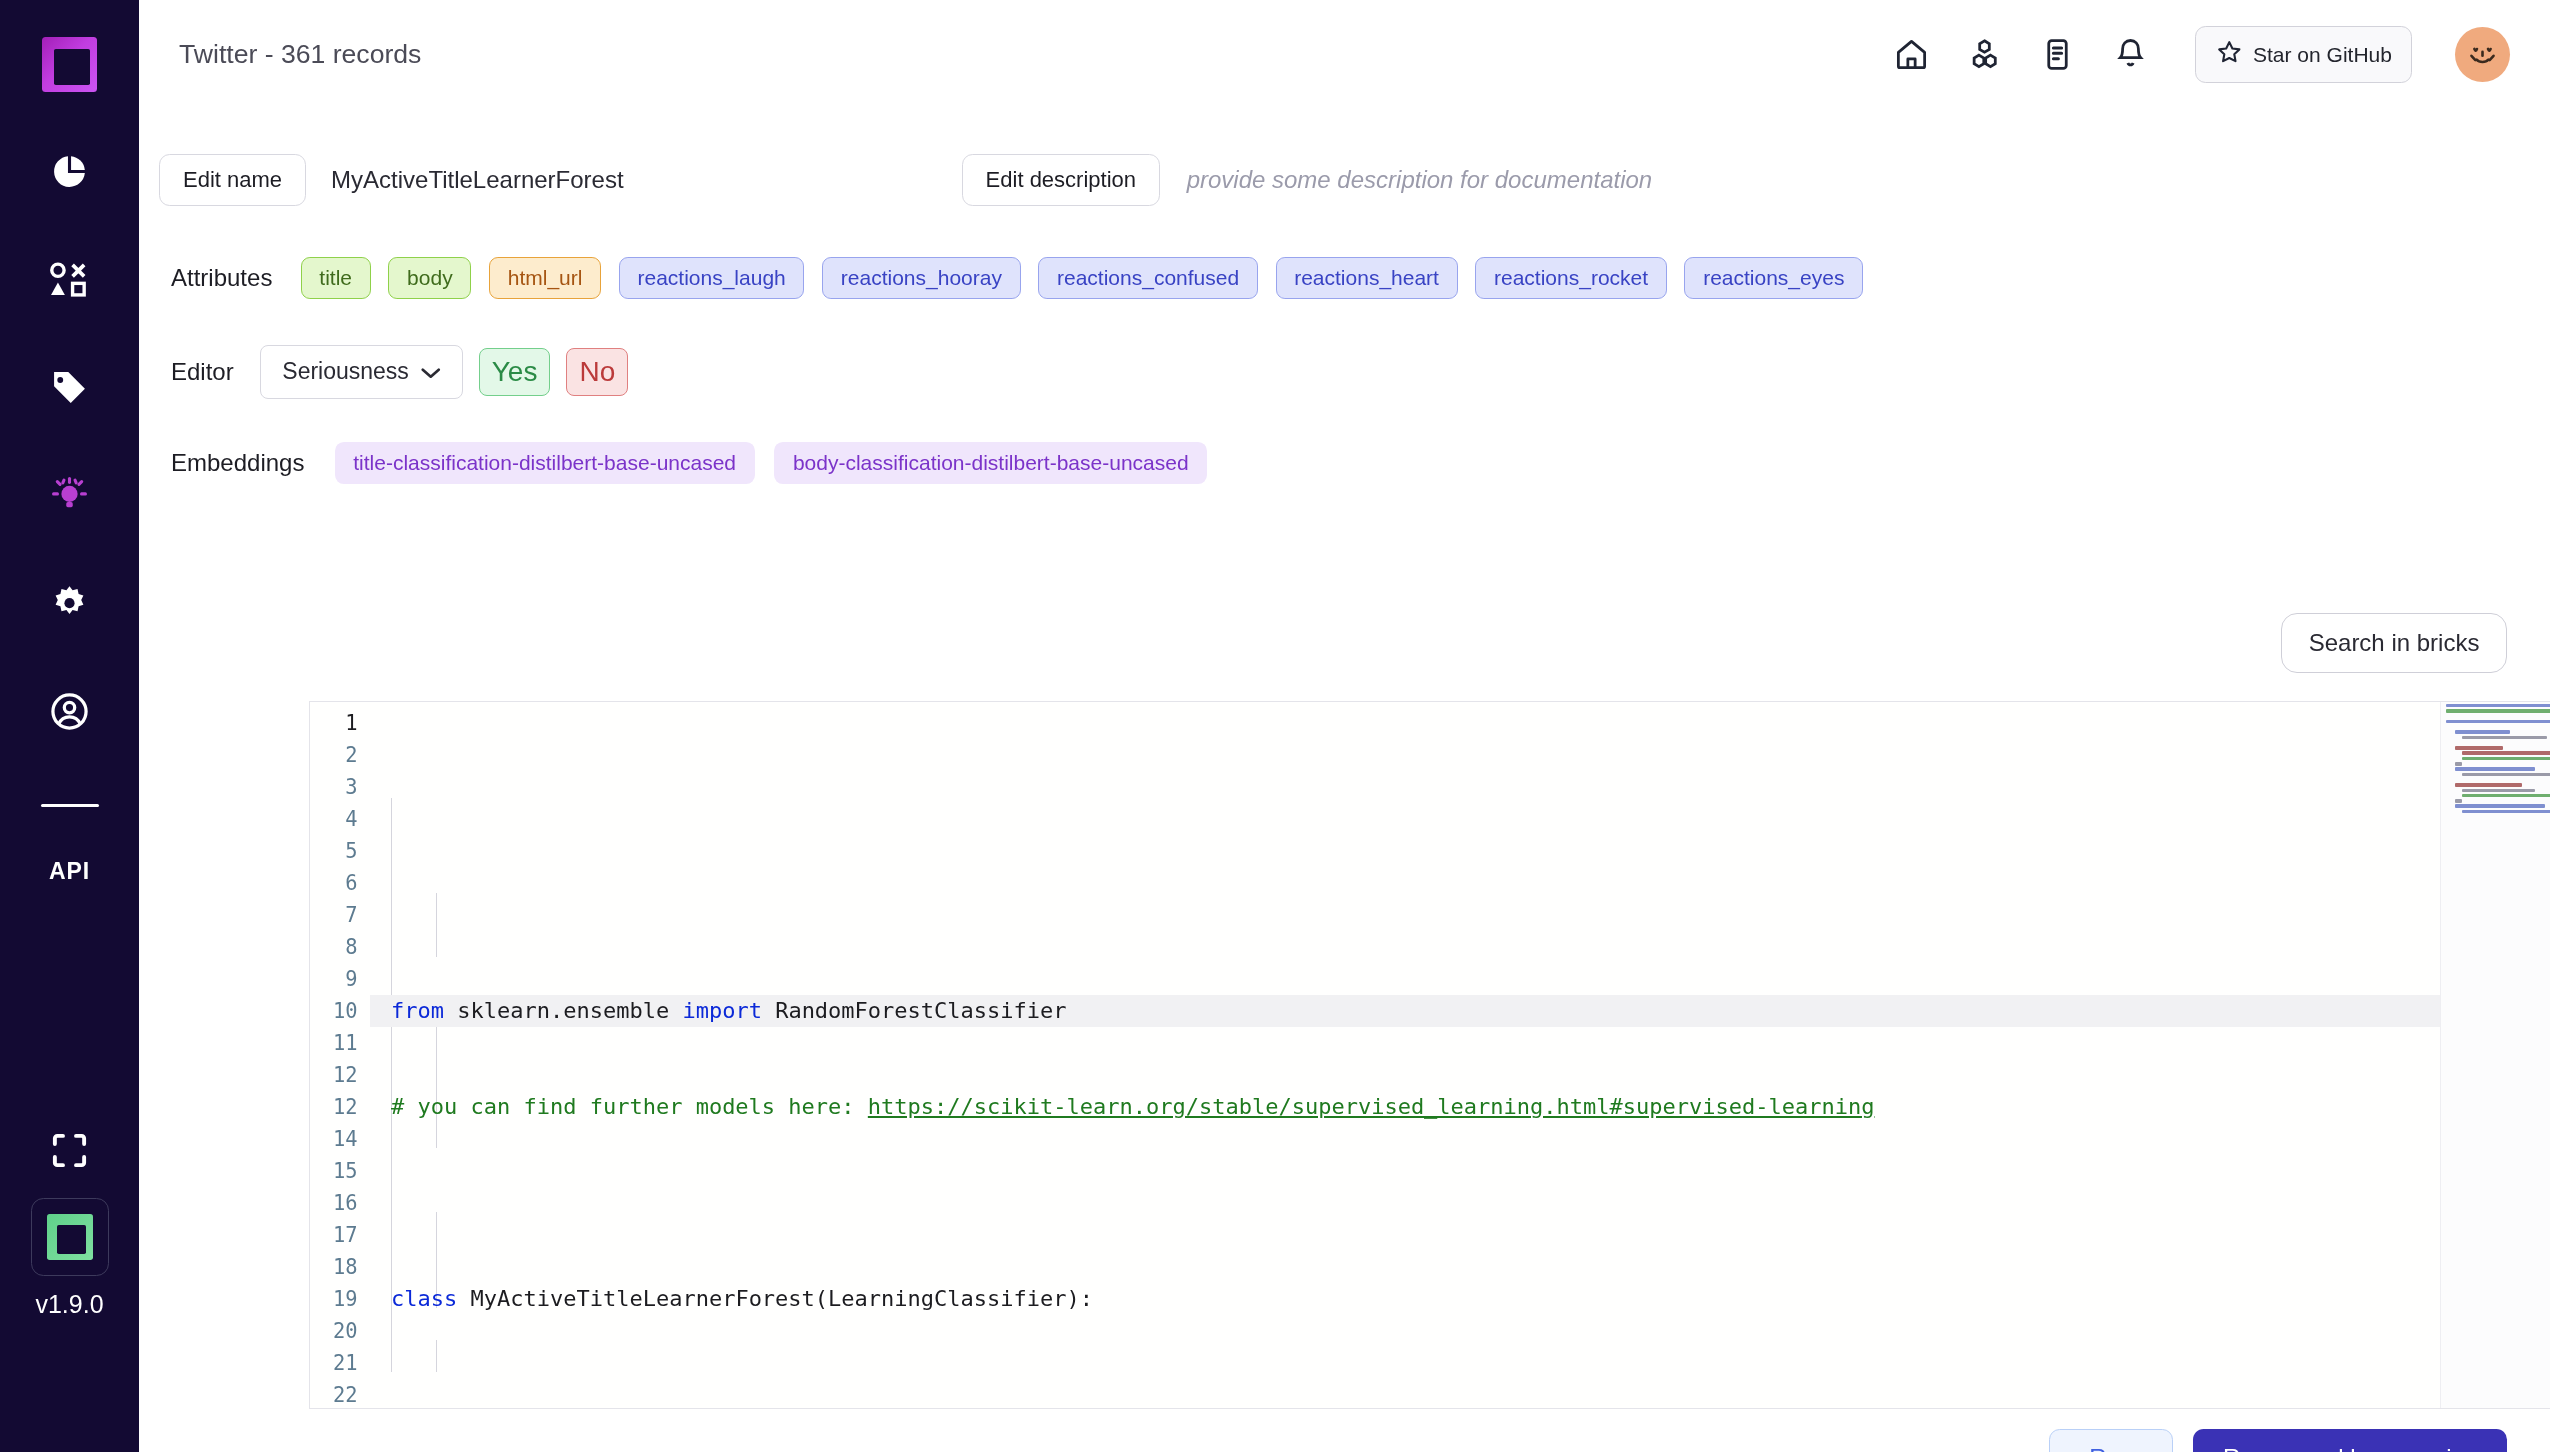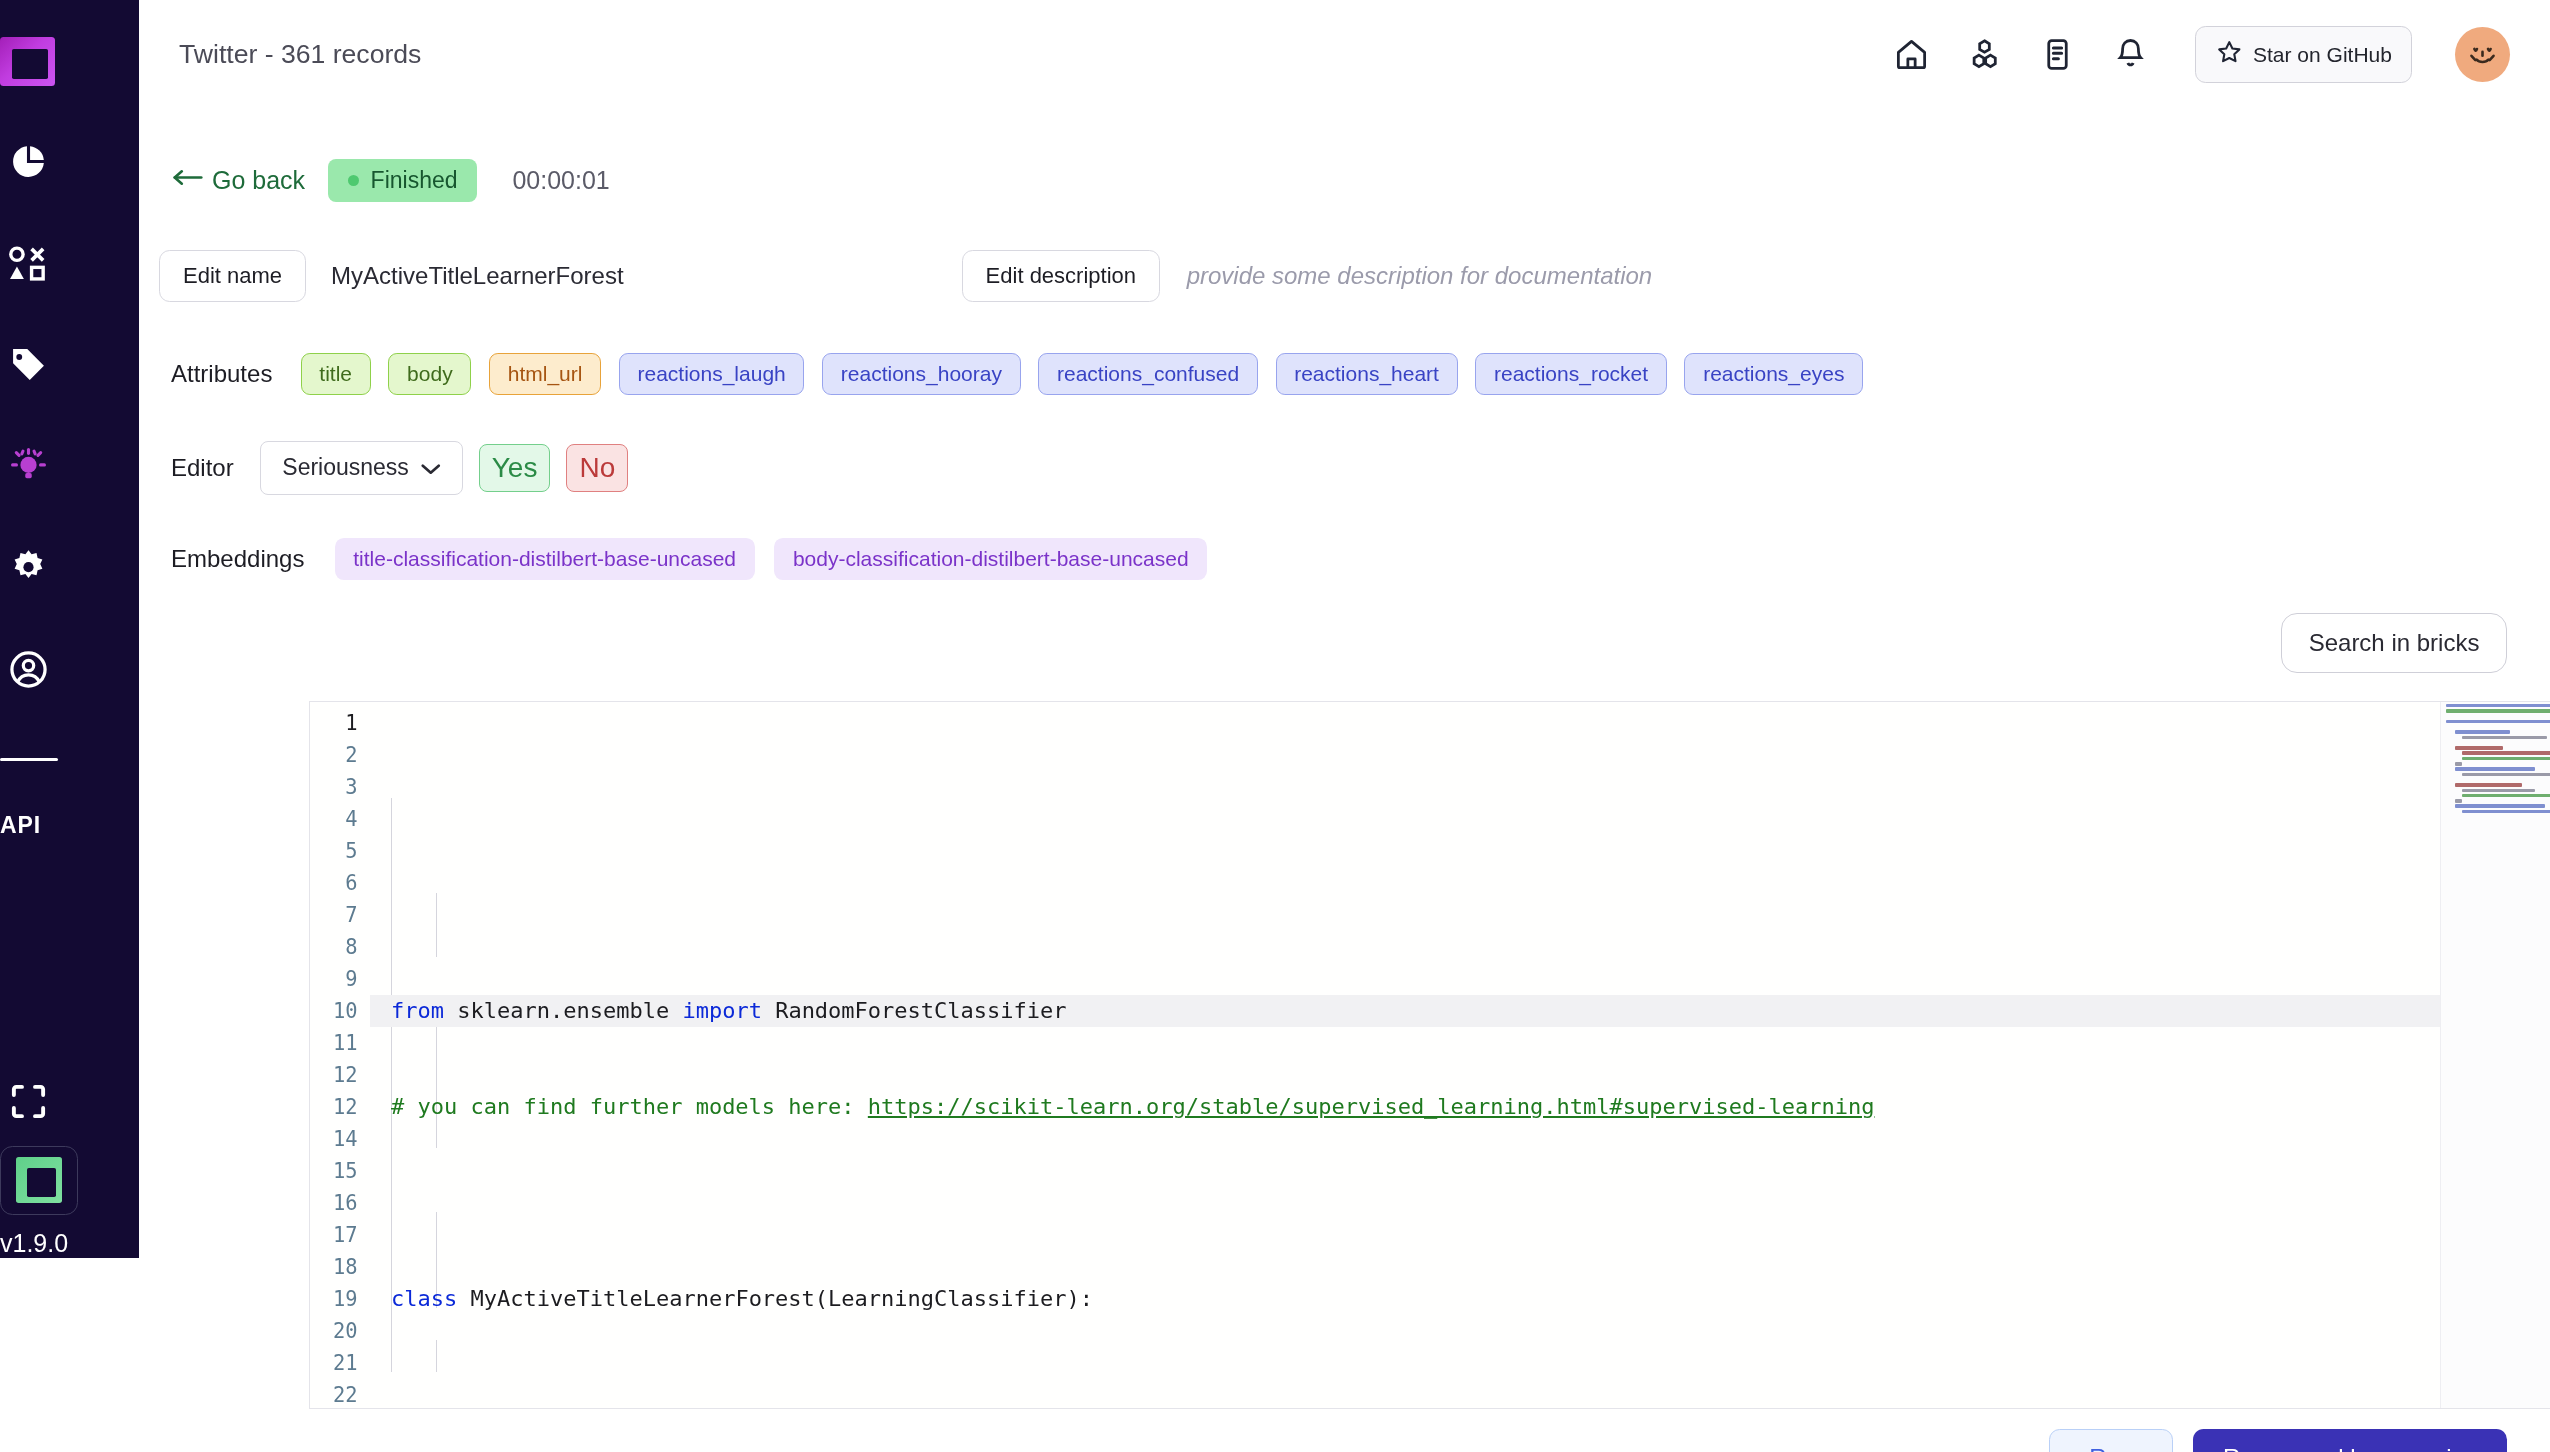--- a/index.html
+++ b/index.html
@@ -5,23 +5,23 @@
   * { box-sizing: border-box; margin: 0; padding: 0; }
   html, body {
     width: 2550px; height: 1452px;
     font-family: "Liberation Sans", sans-serif;
     background: #ffffff; overflow: hidden;
   }
 
   
   .sidebar {
     position: absolute; left: 0; top: 0;
-    width: 139px; height: 1258px;
+    width: 139px; height: 1452px;
     background: #130a33;
-    display: flex; flex-direction: column; 
+    display: flex; flex-direction: column; align-items: center;
   }
   .logo-mark { margin-top: 37px; width: 55px; height: 55px; position: relative; }
   .logo-mark .outer {
     position: absolute; inset: 0; border-radius: 3.5px;
     background: linear-gradient(135deg, #a31fb8 0%, #c13de0 45%, #cb55f2 100%);
   }
   .logo-mark .inner {
     position: absolute; left: 12.4px; top: 12.4px; right: 7px; bottom: 7px;
     background: #130a33; border-radius: 1.8px;
   }
@@ -369,36 +369,20 @@
         <path d="M8.4 15.2c1.6 1.9 5.6 1.9 7.2 0"></path>
         <path d="M5.2 12.8 7.6 15.4"></path>
           <path d="M18.8 12.8 16.4 15.4"></path>
       </svg>
     </div>
   </div>
 </div>
 
 <div class="main">
 
-  <div class="row-status">
-    <div class="go-back">
-      <span>
-        <svg width="34" height="23" viewBox="0 0 38 26" fill="none" stroke="#1e6b3a" stroke-width="3" stroke-linecap="round" stroke-linejoin="round">
-          <path d="M34 13H4"></path>
-            <path d="M12 6 4 13l8 7"></path>
-        </svg>
-      </span>
-      <span>Go back</span>
-    </div>
-    <div class="badge-finished">
-      <span class="badge-dot"></span>
-      <span>Finished</span>
-    </div>
-    <div class="timer">00:00:01</div>
-  </div>
 
   <div class="row-names">
     <button class="btn-outline">Edit name</button>
     <div class="name-value">MyActiveTitleLearnerForest</div>
     <div class="desc-group">
       <button class="btn-outline">Edit description</button>
       <div class="desc-placeholder">provide some description for documentation</div>
     </div>
   </div>
 

